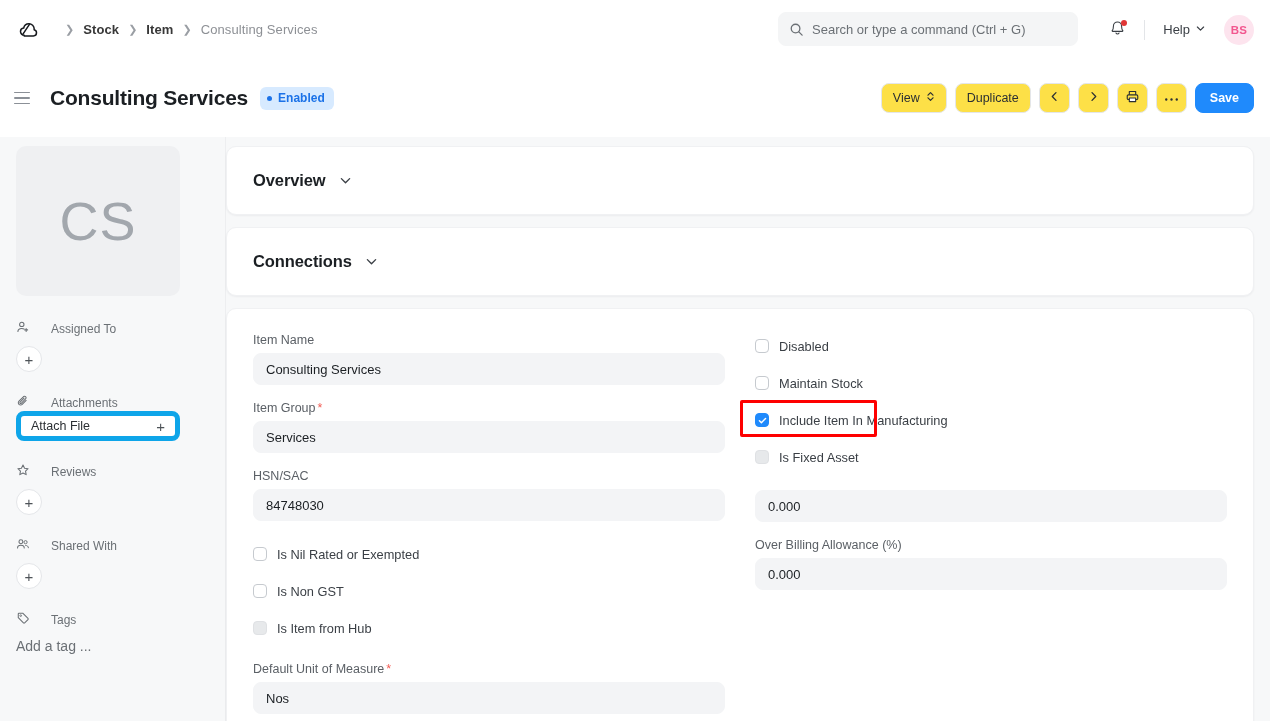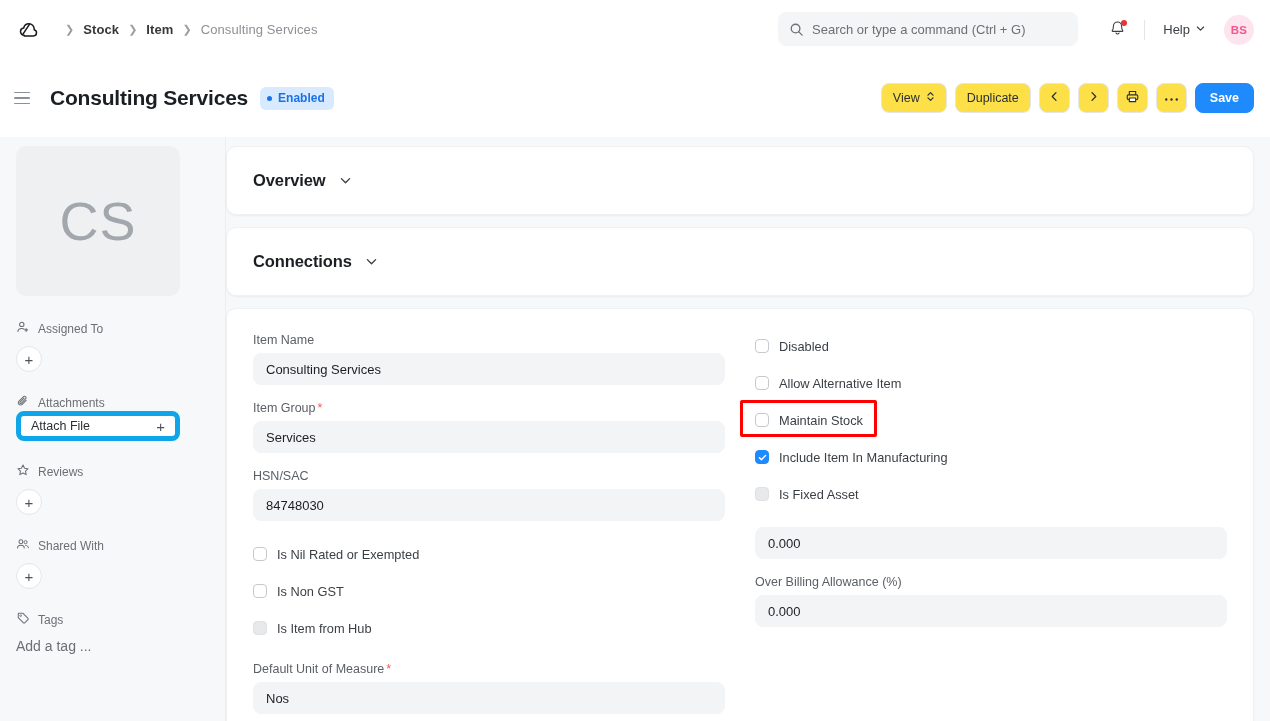--- a/index.html
+++ b/index.html
@@ -81,21 +81,21 @@
     position: absolute; left: 0; top: 0; width: 226px; height: 584px;
     background: #f7f8f9; border-right: 1px solid #edeef0; padding: 9px 16px 0 16px;
   }
   .imgbox {
     width: 164px; height: 150px; border-radius: 10px; background: #eff0f2;
     display: flex; align-items: center; justify-content: center;
     font-size: 54px; font-weight: 400; color: #a2a7ad; letter-spacing: 1px;
   }
   .sgroup { margin-top: 22px; }
   .sgroup.first { margin-top: 24px; }
-  .slabel { display: flex; align-items: center; gap: 8px; font-size: 12px; color: #6b7075; font-weight: 500; }
+  .slabel { display: flex; align-items: center; gap: 21px; font-size: 12px; color: #6b7075; font-weight: 500; }
   .plusbtn {
     margin-top: 9px; width: 26px; height: 26px; border-radius: 50%; background: #ffffff;
     border: 1px solid #e4e6e9; display: flex; align-items: center; justify-content: center;
     color: #4e5358; font-size: 15px; line-height: 1;
   }
   .attachbtn {
     width: 164px; height: 30px; background: #ffffff; border: 5px solid #0ea5e9;
     border-radius: 8px; display: flex; align-items: center; justify-content: space-between;
     padding: 0 10px; font-size: 12.5px; color: #2b2f33; font-weight: 500;
   }
@@ -413,26 +413,20 @@
 
         <div class="col hl-wrap">
 
           <div class="cbrow" style="margin-top:2px">
             <span class="cb">
               
             </span>
             <span class="cblabel">Disabled</span>
           </div>
 
-          <div class="cbrow">
-            <span class="cb">
-              
-            </span>
-            <span class="cblabel">Allow Alternative Item</span>
-          </div>
 
           <div class="cbrow">
             <span class="cb">
               
             </span>
             <span class="cblabel">Maintain Stock</span>
           </div>
 
           <div class="cbrow">
             <span class="cb checked">

